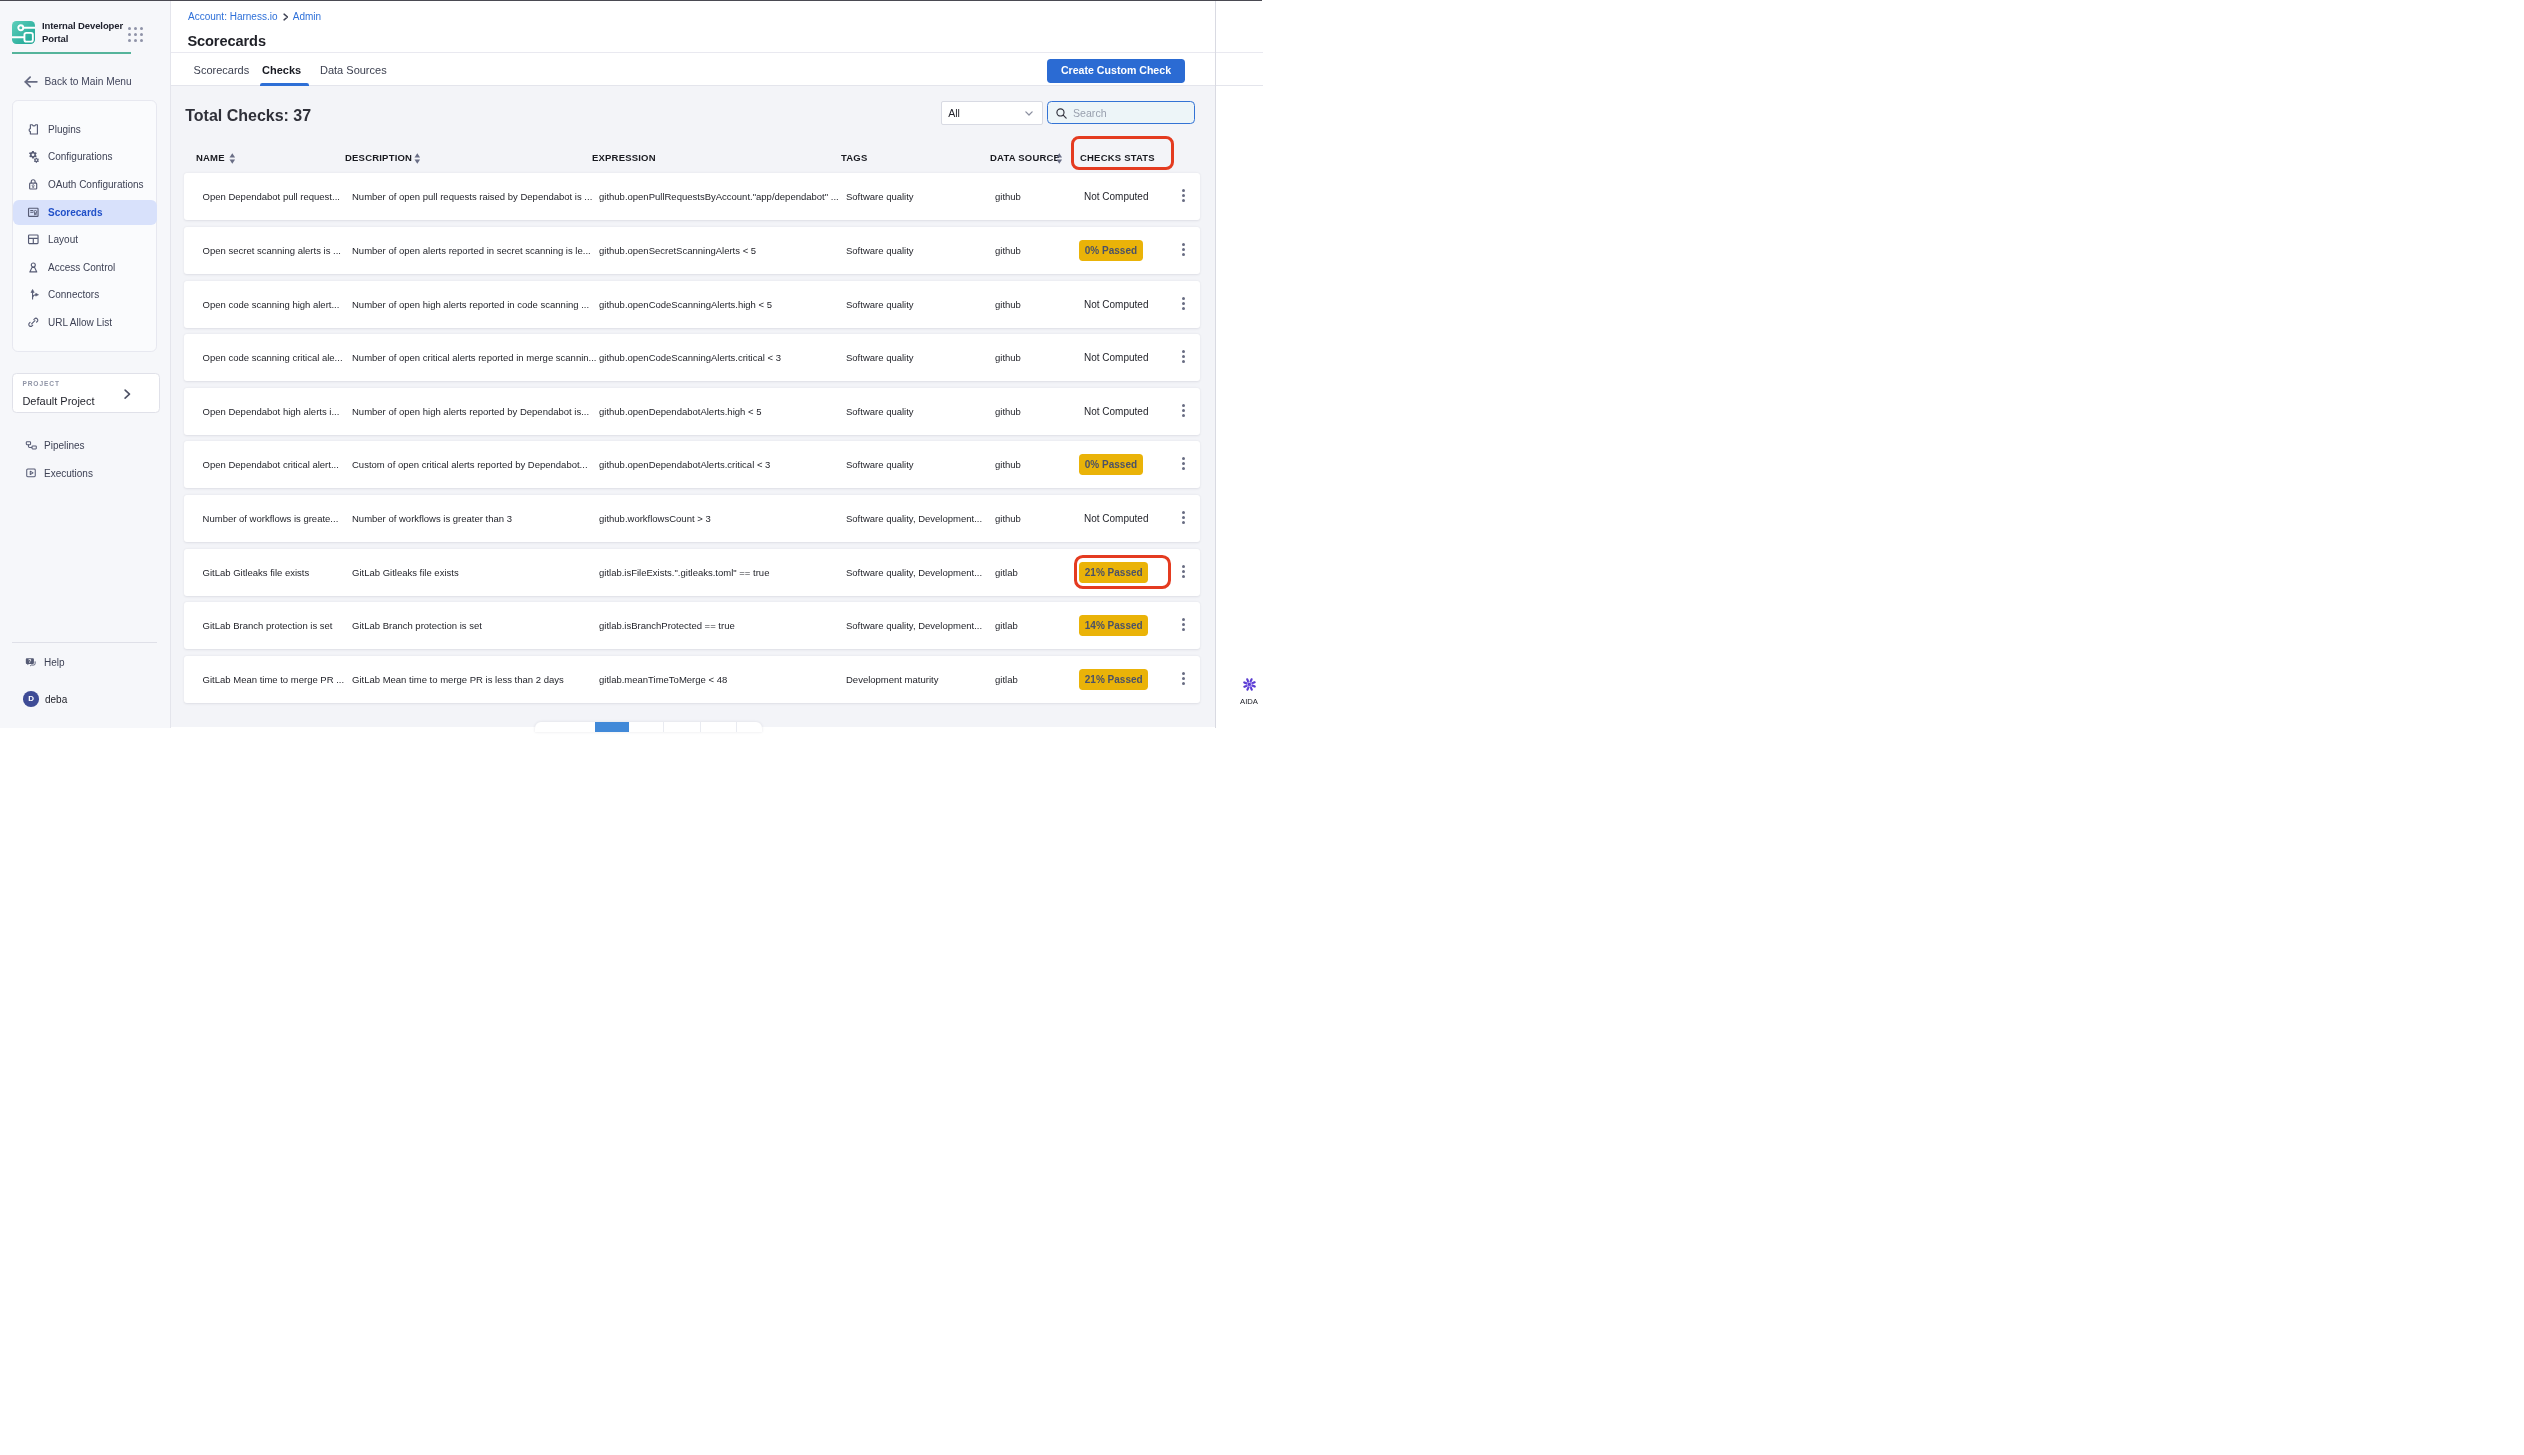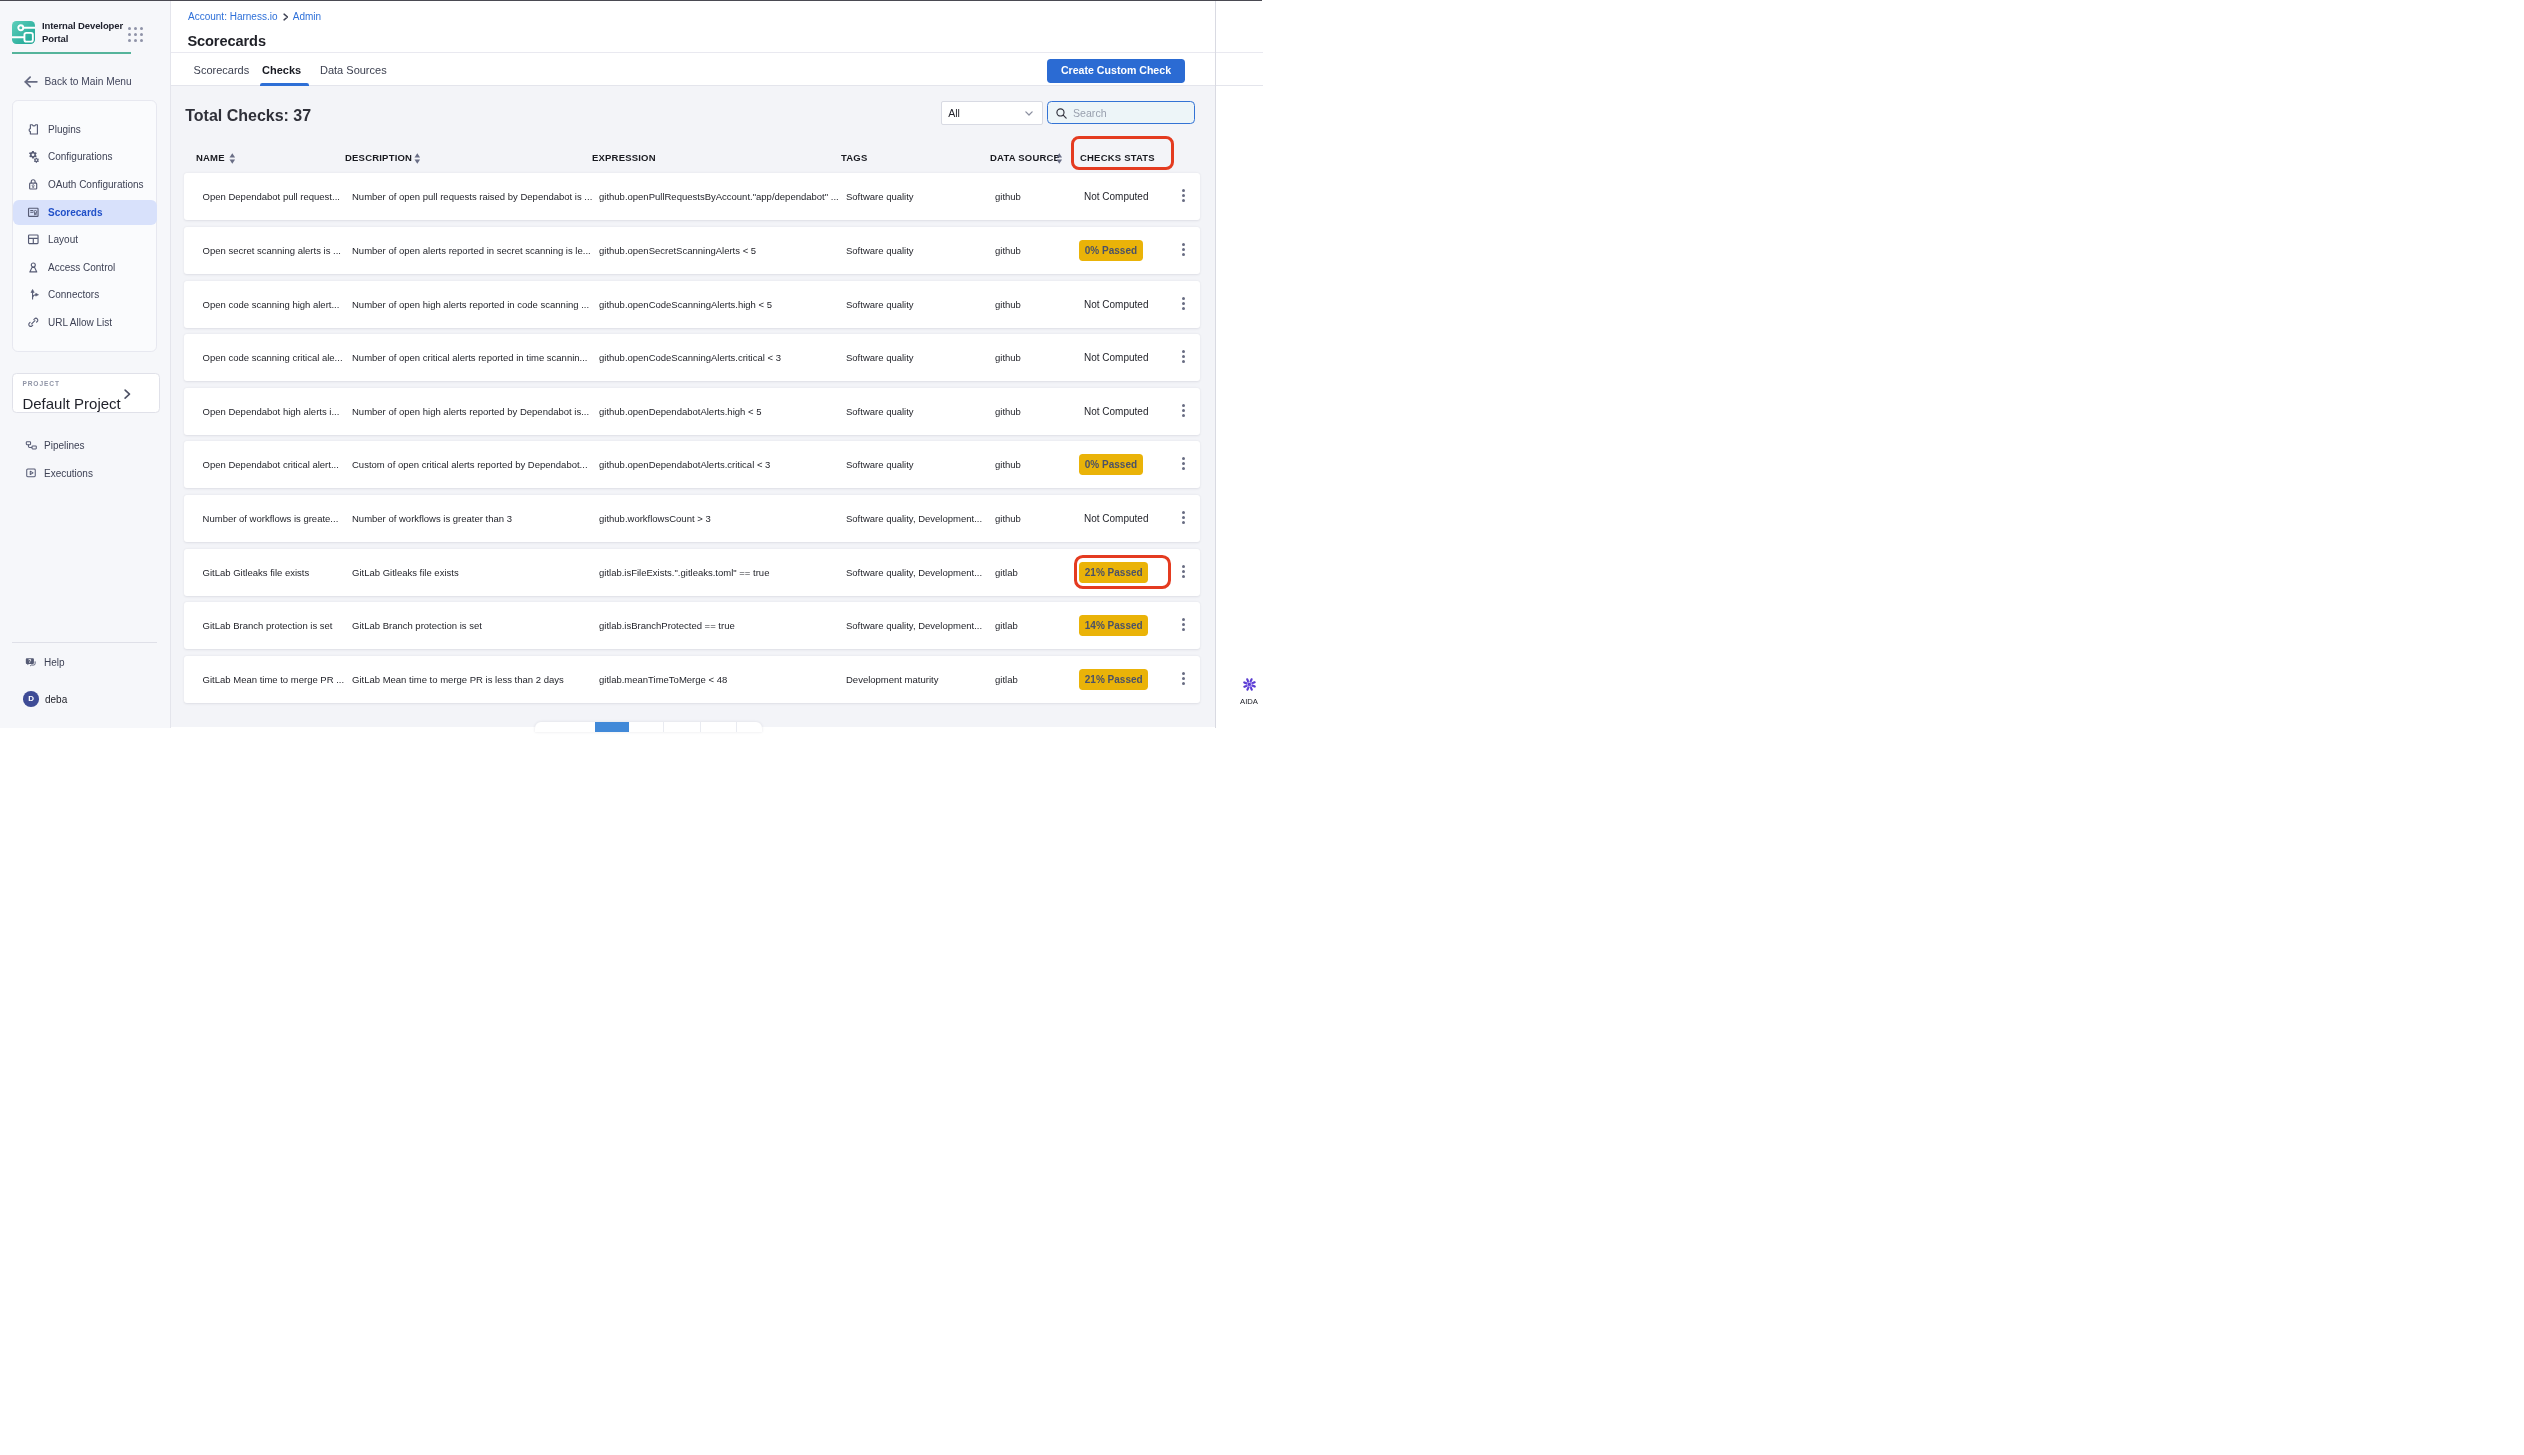--- a/index.html
+++ b/index.html
@@ -13,21 +13,21 @@
 #back { position:absolute; left:24px; top:76px;text-decoration:underline; }
 #back span { position:absolute; left:20.5px; top:0.4px; width:146px; font-size:10.2px; color:#42465c; }
 #menucard { position:absolute; left:12px; top:100px; width:145px; height:252px; background:#fafbfd; border:0.7px solid #e7e8f0; border-radius:5.8px; }
 .mi { position:absolute; left:0; width:144px; height:25px; }
 .mi .ic { position:absolute; left:13px; top:5.3px; width:14.6px; height:14.6px; }
 .mi span { position:absolute; left:35px; top:7px; font-size:10px; color:#3e4255; white-space:nowrap; }
 .mi.active { background:#d8e1fb; border-radius:5.8px; }
 .mi.active span { color:#2150c8; font-weight:bold; }
 #projcard { position:absolute; left:12.4px; top:373px; width:148px; height:40px; background:#fff; border:0.7px solid #e0e1e9; border-radius:4.4px; }
 #projcard .lbl { position:absolute; left:9px; top:6.2px; font-size:6.6px; font-weight:bold; letter-spacing:0.9px; color:#8f94a6; }
-#projcard .val { position:absolute; left:9px; top:21px; font-size:15px; color:#1f2029; }
+#projcard .val { position:absolute; left:9px; top:21px; font-size:11px; color:#1f2029; }
 #projcard svg { position:absolute; left:111px; top:15.3px; }
 .sitem { position:absolute; }
 .sitem .ic { position:absolute; left:0; top:0; width:14.6px; height:14.6px; }
 .sitem span { position:absolute; left:20px; top:2.2px; font-size:10px; color:#3e4255; white-space:nowrap; }
 #sep2 { position:absolute; left:12.4px; top:642px; width:145px; height:0.7px; background:#dfe0e8; }
 #avatar { position:absolute; left:23.4px; top:691px; width:15.7px; height:15.7px; border-radius:50%; background:#3f4c96; color:#fff; font-size:8px; font-weight:bold; text-align:center; line-height:15.7px; }
 #uname { position:absolute; left:45px; top:694px; font-size:10px; font-weight:normal; color:#22232b; }
 #main { position:absolute; left:171px; top:0; width:1092px; height:728px; background:#fff; }
 #crumbs { position:absolute; left:17px; top:11px; font-size:10px; color:#2e70d9; }
 #crumbs .sep { display:inline-block; margin:0 4.4px 0 5.1px; position:relative; top:1.1px; }
@@ -296,21 +296,21 @@
   <span class="cell c5">github</span>
   <span class="cell nc">Not Computed</span>
   <span class="kebab">
           <i></i>
           <i></i>
           <i></i>
         </span>
 </div>
 <div class="row" style="top:248px">
   <span class="cell c1">Open code scanning critical ale...</span>
-  <span class="cell c2">Number of open critical alerts reported in time scannin...</span>
+  <span class="cell c2">Number of open critical alerts reported in merge scannin...</span>
   <span class="cell c3">github.openCodeScanningAlerts.critical &lt; 3</span>
   <span class="cell c4">Software quality</span>
   <span class="cell c5">github</span>
   <span class="cell nc">Not Computed</span>
   <span class="kebab">
           <i></i>
           <i></i>
           <i></i>
         </span>
 </div>

